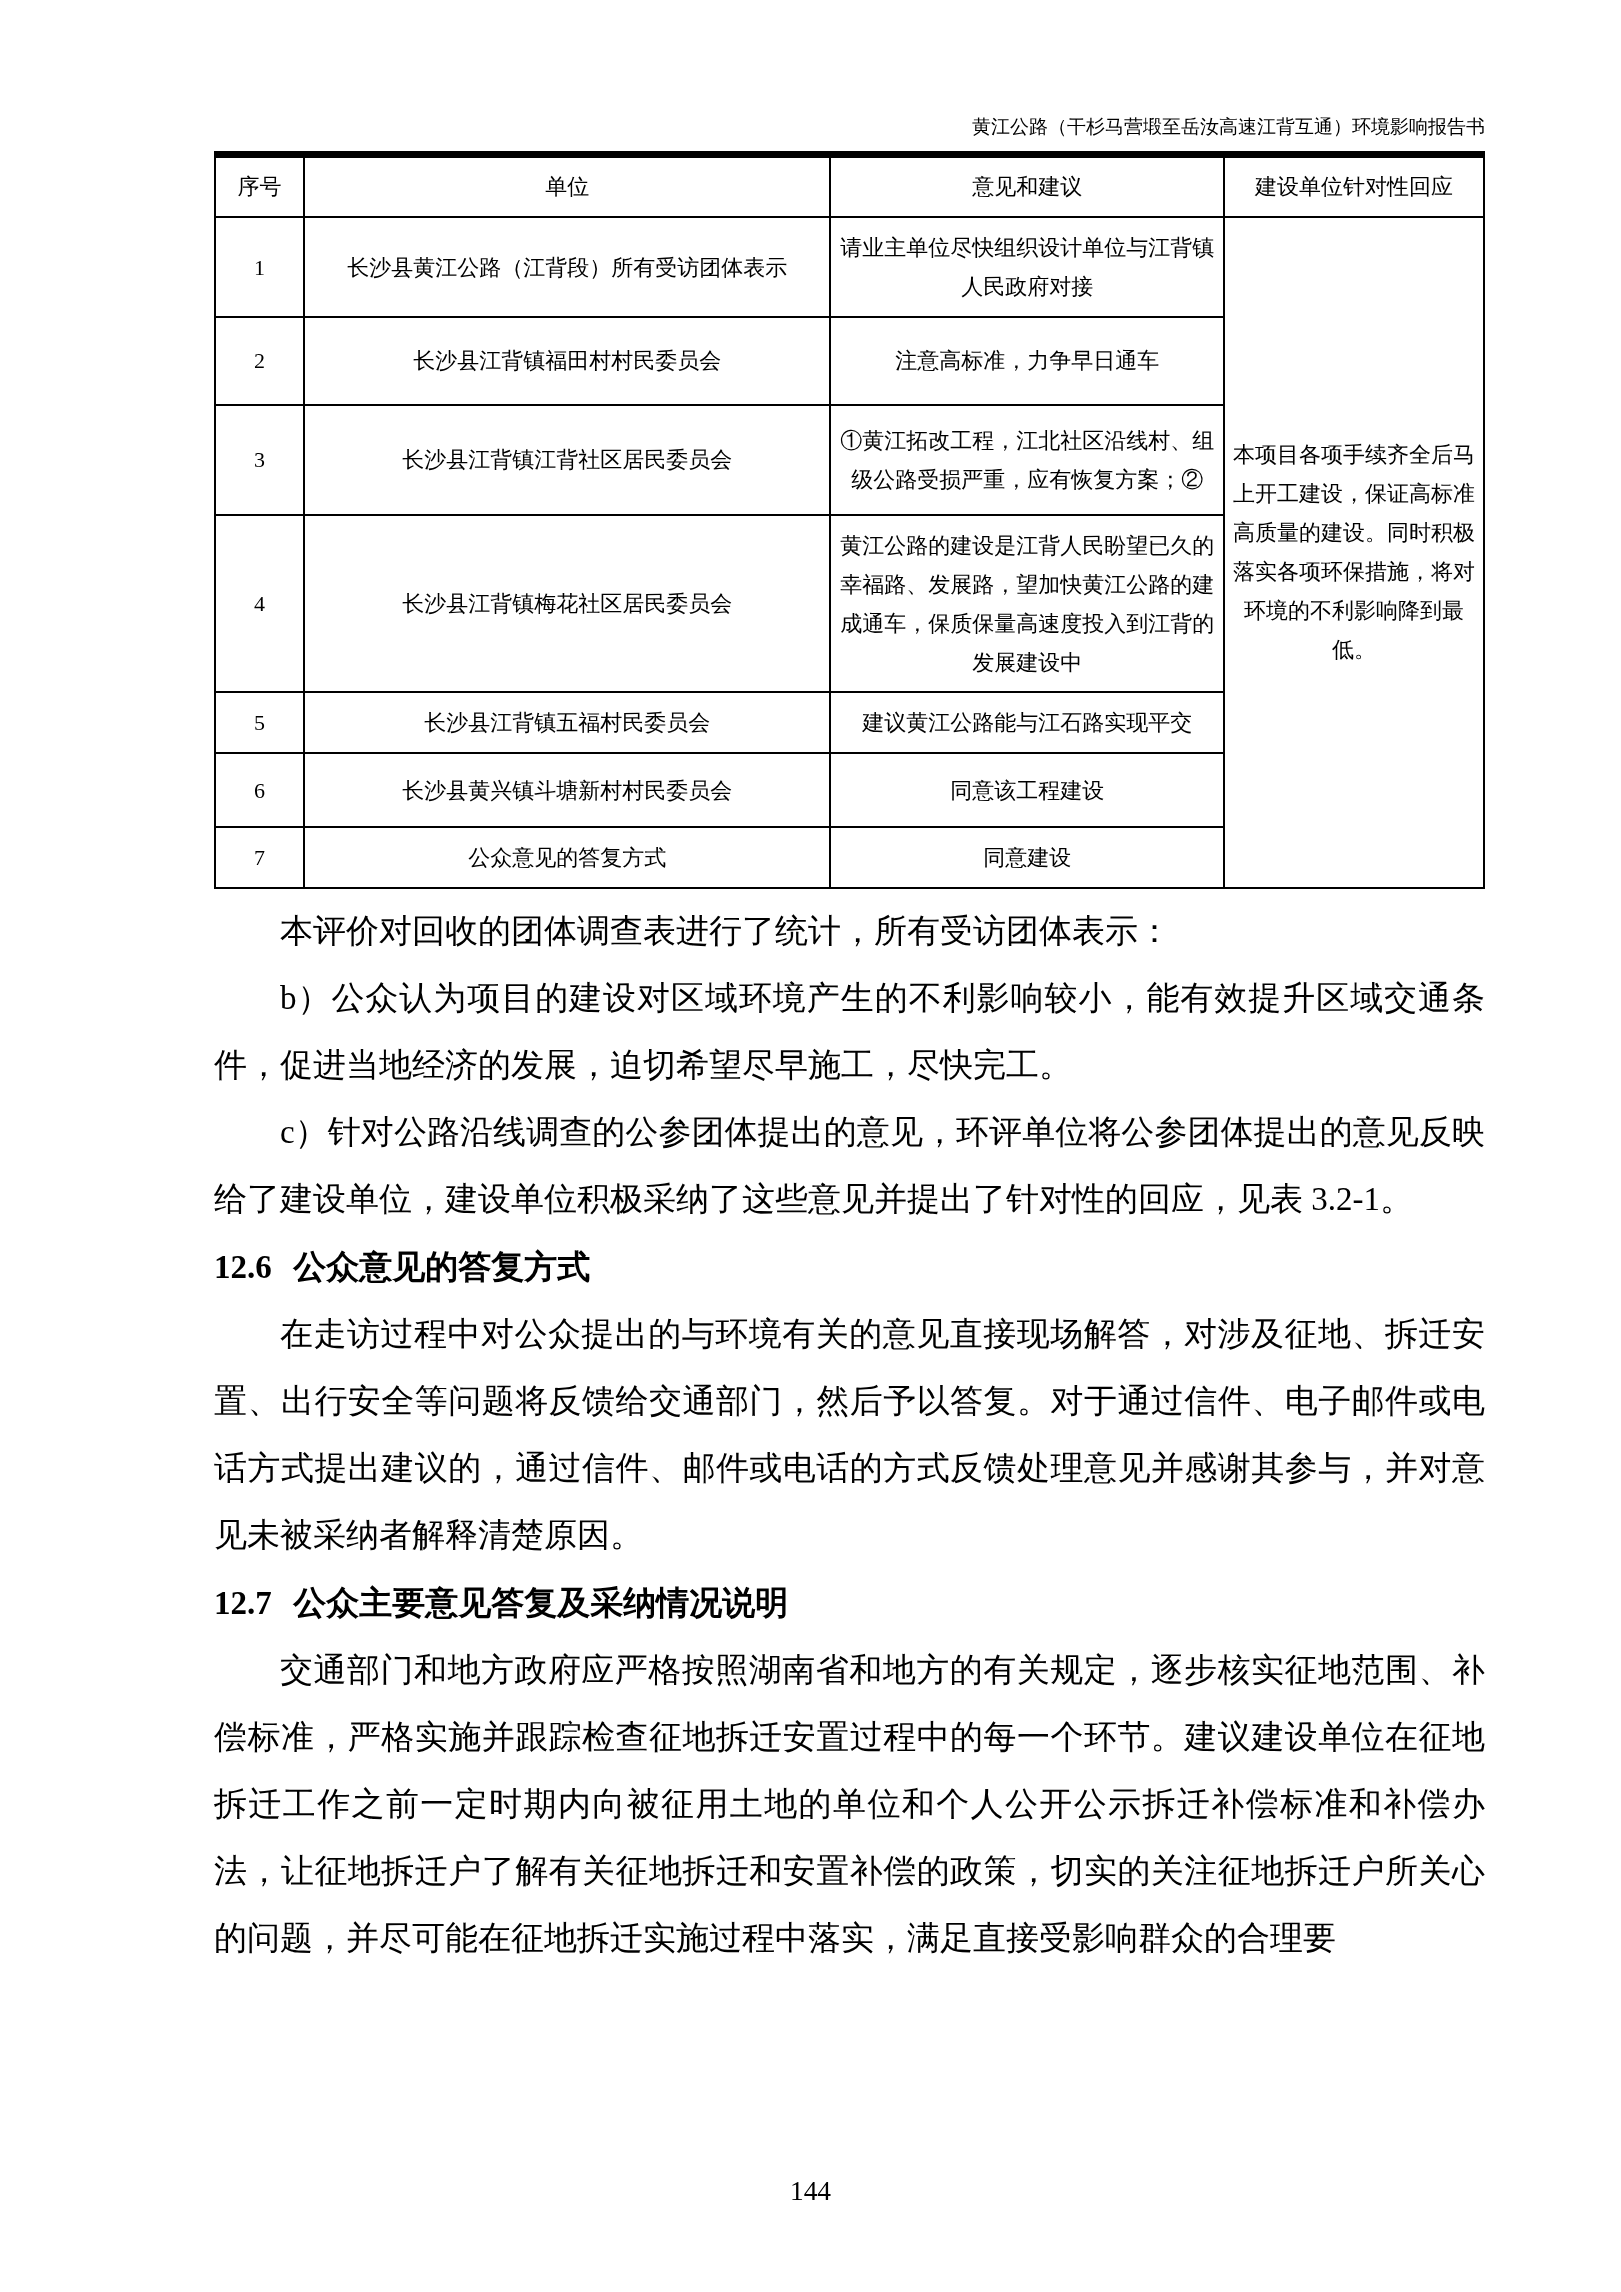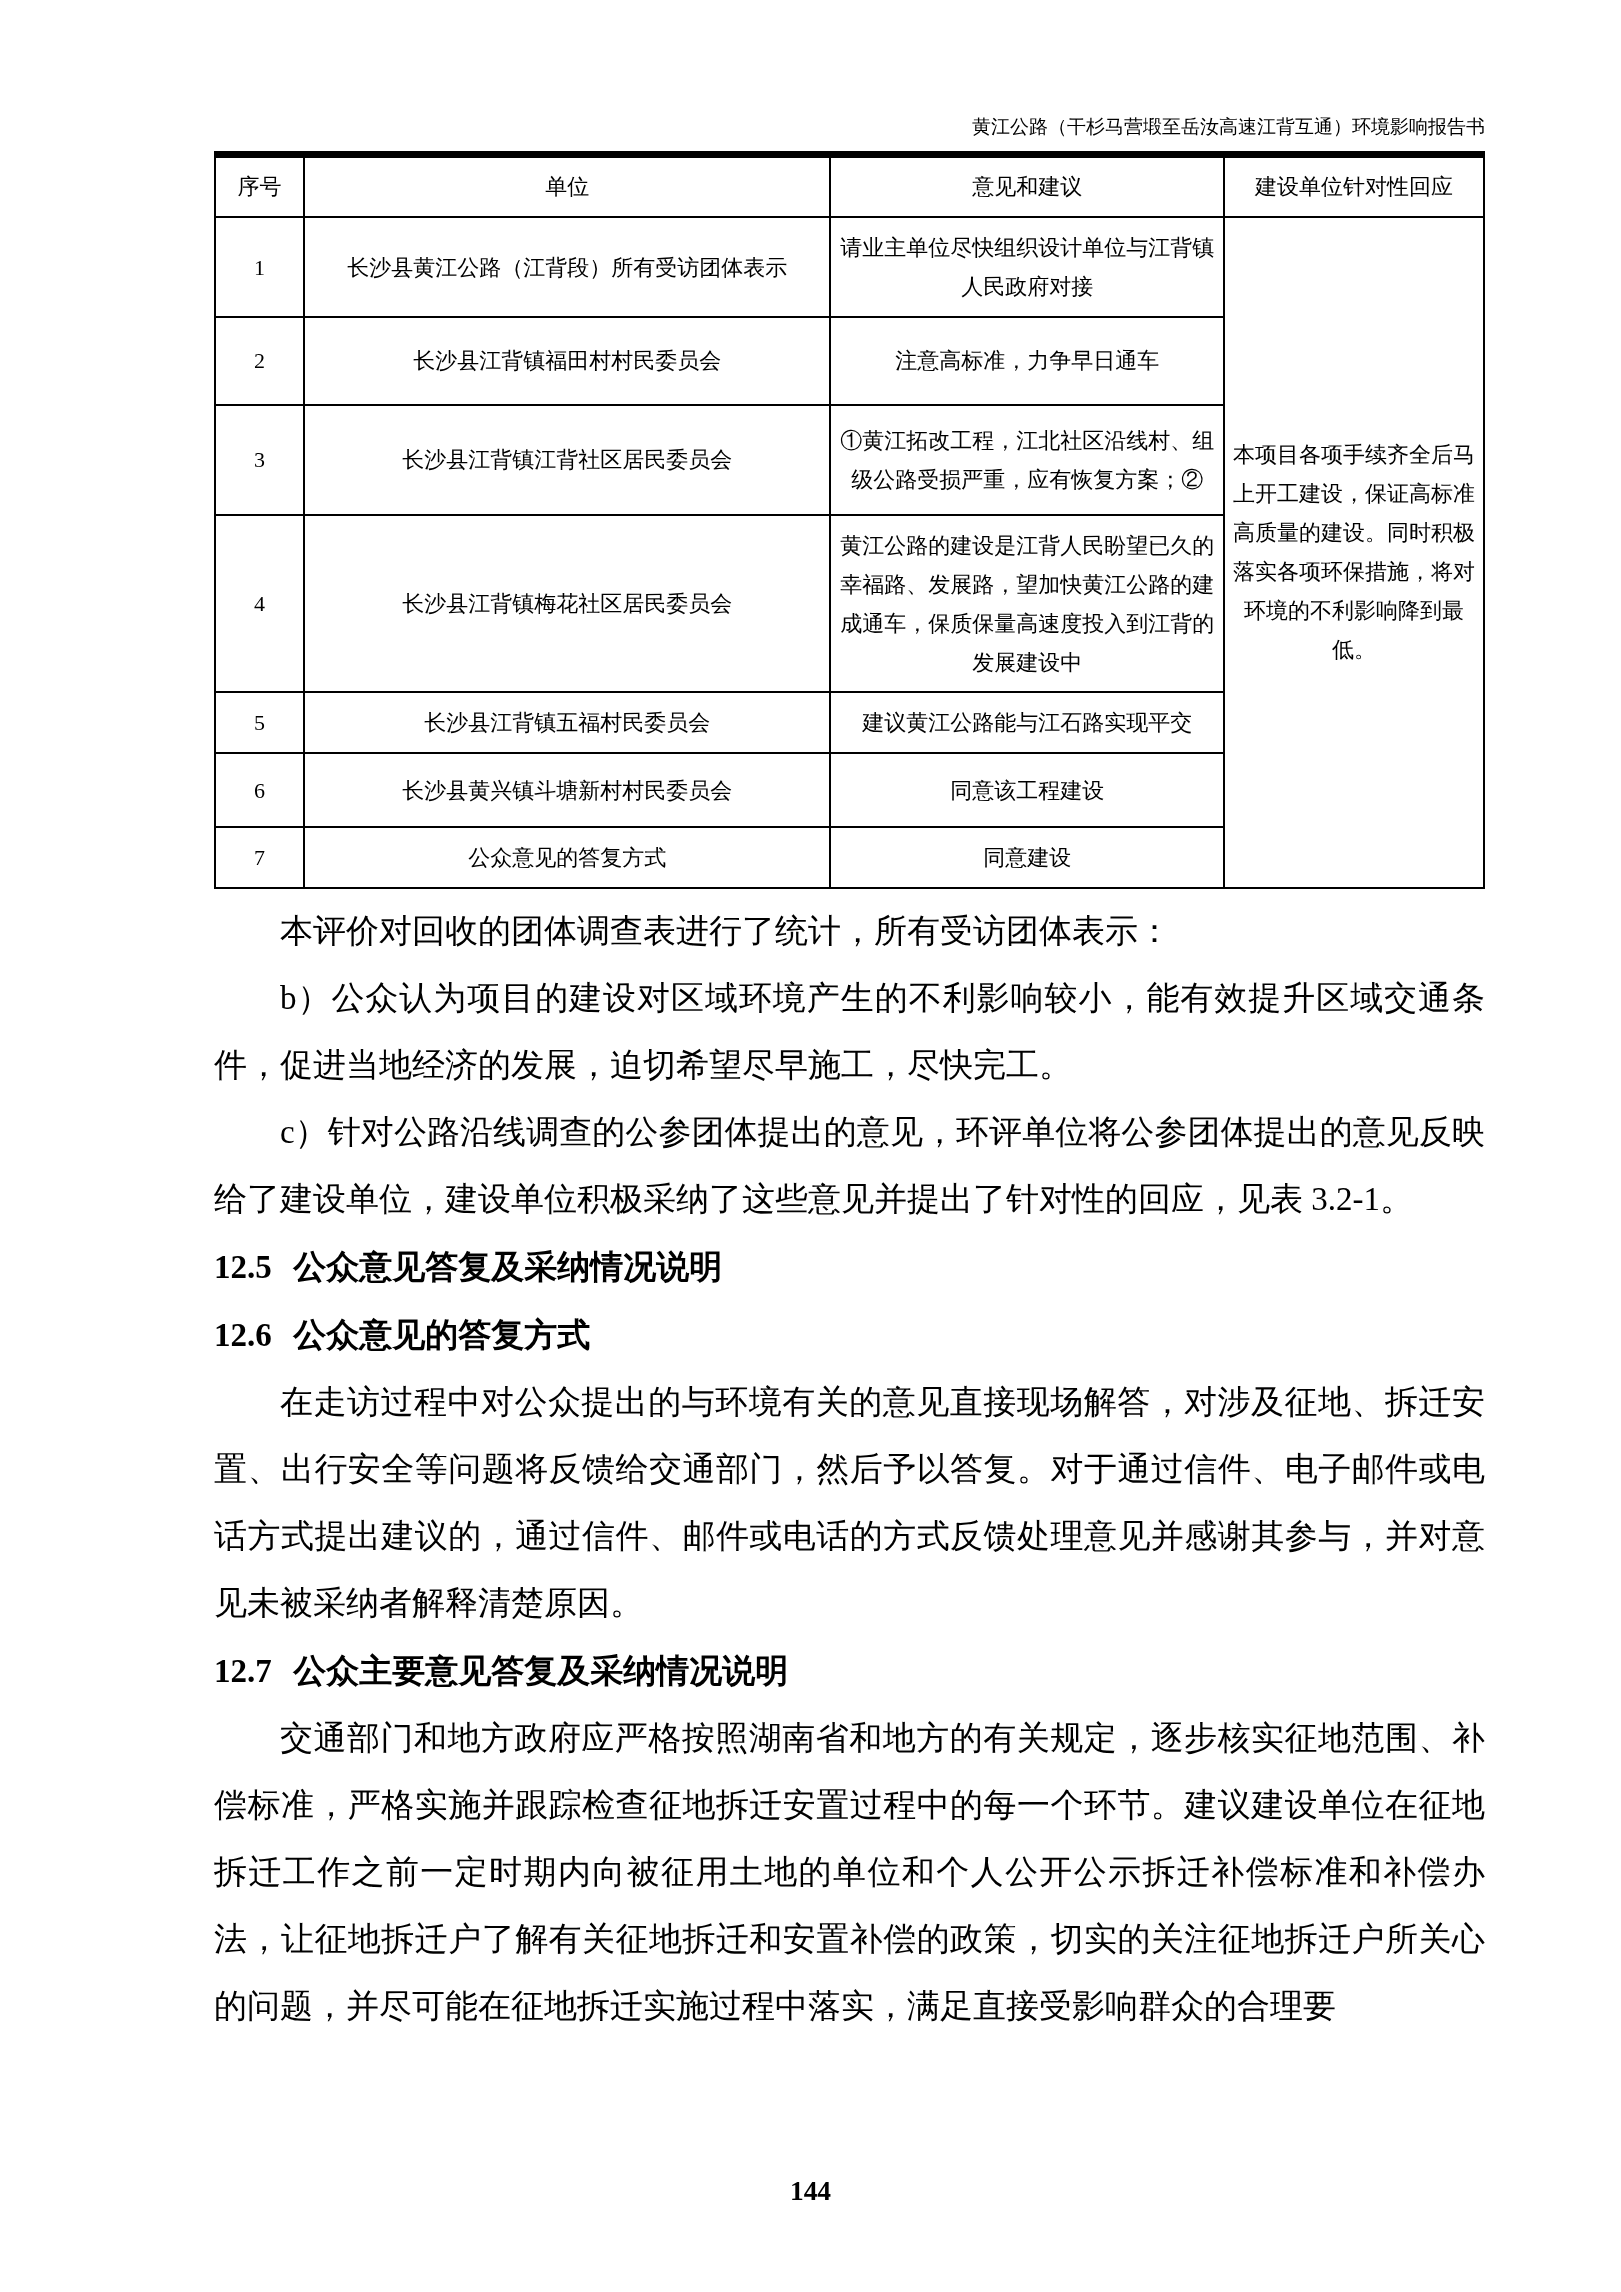--- a/index.html
+++ b/index.html
@@ -87,21 +87,20 @@
     margin-right: 21.6px;
   }
   
   .footer {
     position: absolute;
     left: 0;
     right: 0;
     bottom: 86px;
     text-align: center;
     font-size: 27.4px;
-    font-weight: bold;
   }
 </style>
 </head>
 <body>
 
 <div class="page">
 
   <header>
     <div class="running-head">黄江公路（干杉马营塅至岳汝高速江背互通）环境影响报告书</div>
     <div class="head-rule"></div>
@@ -161,23 +160,20 @@
         <td>同意建设</td>
       </tr>
     </tbody>
   </table>
 
   <div class="body-text">
     <p>本评价对回收的团体调查表进行了统计，所有受访团体表示：</p>
     <p>b）公众认为项目的建设对区域环境产生的不利影响较小，能有效提升区域交通条件，促进当地经济的发展，迫切希望尽早施工，尽快完工。</p>
     <p>c）针对公路沿线调查的公参团体提出的意见，环评单位将公参团体提出的意见反映给了建设单位，建设单位积极采纳了这些意见并提出了针对性的回应，见表 3.2-1。</p>
 
-    <h2>
-      <span class="num">12.5</span><span>公众意见答复及采纳情况说明</span>
-    </h2>
 
     <h2>
       <span class="num">12.6</span><span>公众意见的答复方式</span>
     </h2>
     <p>在走访过程中对公众提出的与环境有关的意见直接现场解答，对涉及征地、拆迁安置、出行安全等问题将反馈给交通部门，然后予以答复。对于通过信件、电子邮件或电话方式提出建议的，通过信件、邮件或电话的方式反馈处理意见并感谢其参与，并对意见未被采纳者解释清楚原因。</p>
 
     <h2>
       <span class="num">12.7</span><span>公众主要意见答复及采纳情况说明</span>
     </h2>
     <p>交通部门和地方政府应严格按照湖南省和地方的有关规定，逐步核实征地范围、补偿标准，严格实施并跟踪检查征地拆迁安置过程中的每一个环节。建议建设单位在征地拆迁工作之前一定时期内向被征用土地的单位和个人公开公示拆迁补偿标准和补偿办法，让征地拆迁户了解有关征地拆迁和安置补偿的政策，切实的关注征地拆迁户所关心的问题，并尽可能在征地拆迁实施过程中落实，满足直接受影响群众的合理要</p>

